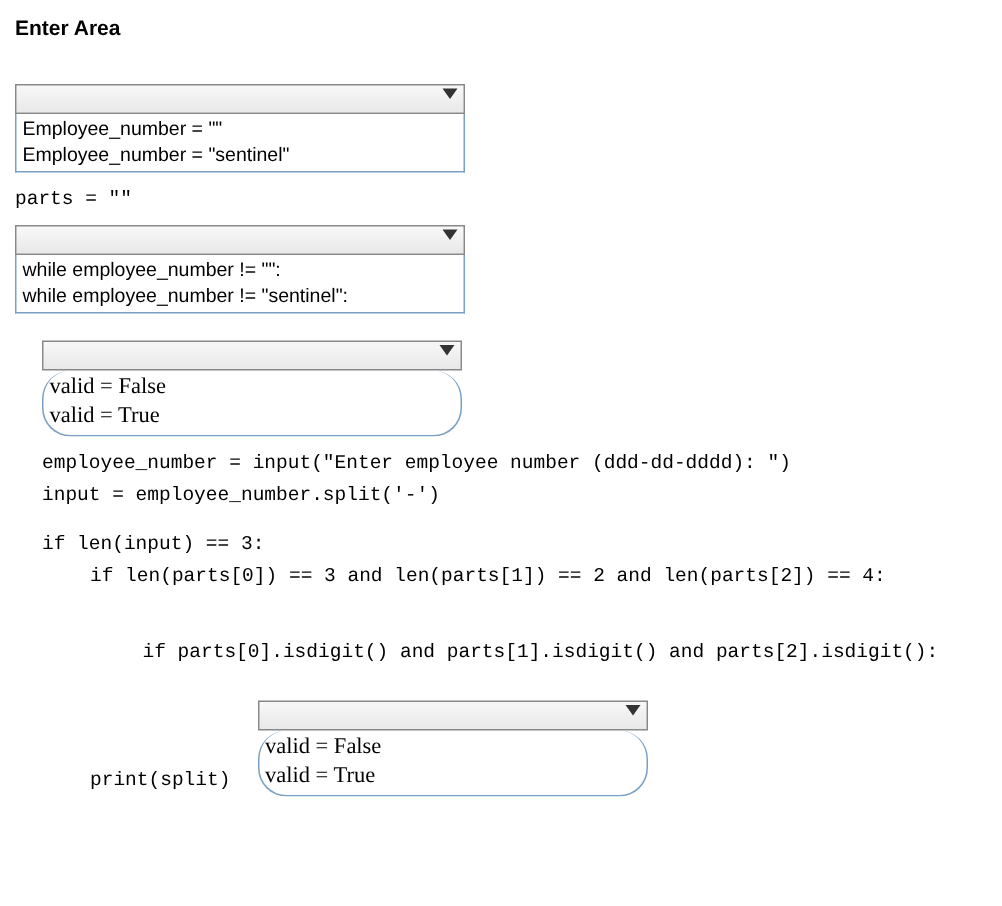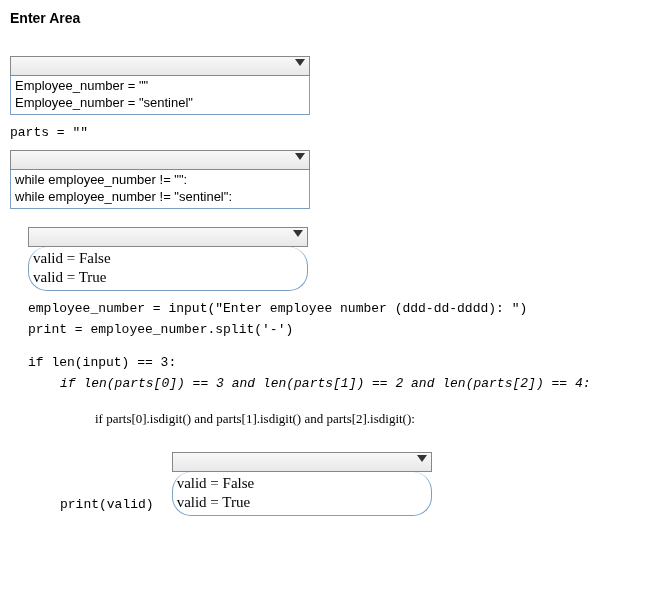--- a/index.html
+++ b/index.html
@@ -98,30 +98,30 @@
         <div class="arrow"></div>
       </div>
     <div class="dd-body opt-serif">
       <div>valid = False</div>
       <div>valid = True</div>
     </div>
   </div>
 </div>
 
 <div class="code indent1">employee_number = input("Enter employee number (ddd-dd-dddd): ")</div>
-<div class="code indent1">print = employee_number.split('-')</div>
+<div class="code indent1">input = employee_number.split('-')</div>
 
 <div class="code indent1" style="margin-top:18px;">if len(input) == 3:</div>
 
-<div class="code indent3" style="font-style:italic;">if len(parts[0]) == 3 and len(parts[1]) == 2 and len(parts[2]) == 4:</div>
+<div class="code indent3" style="">if len(parts[0]) == 3 and len(parts[1]) == 2 and len(parts[2]) == 4:</div>
 
-<div class="code indent5" style="margin-top:20px;font-family:Liberation Serif, serif;">if parts[0].isdigit() and parts[1].isdigit() and parts[2].isdigit():</div>
+<div class="code indent5" style="margin-top:36px;">if parts[0].isdigit() and parts[1].isdigit() and parts[2].isdigit():</div>
 
 <div class="lastrow">
-  <div class="code" style="margin:0 18px 4px 0;">print(valid)</div>
+  <div class="code" style="margin:0 18px 4px 0;">print(split)</div>
   <div class="dropdown" style="width:260px;">
     <div class="dd-top">
         <div class="arrow"></div>
       </div>
     <div class="dd-body opt-serif">
       <div>valid = False</div>
       <div>valid = True</div>
     </div>
   </div>
 </div>

